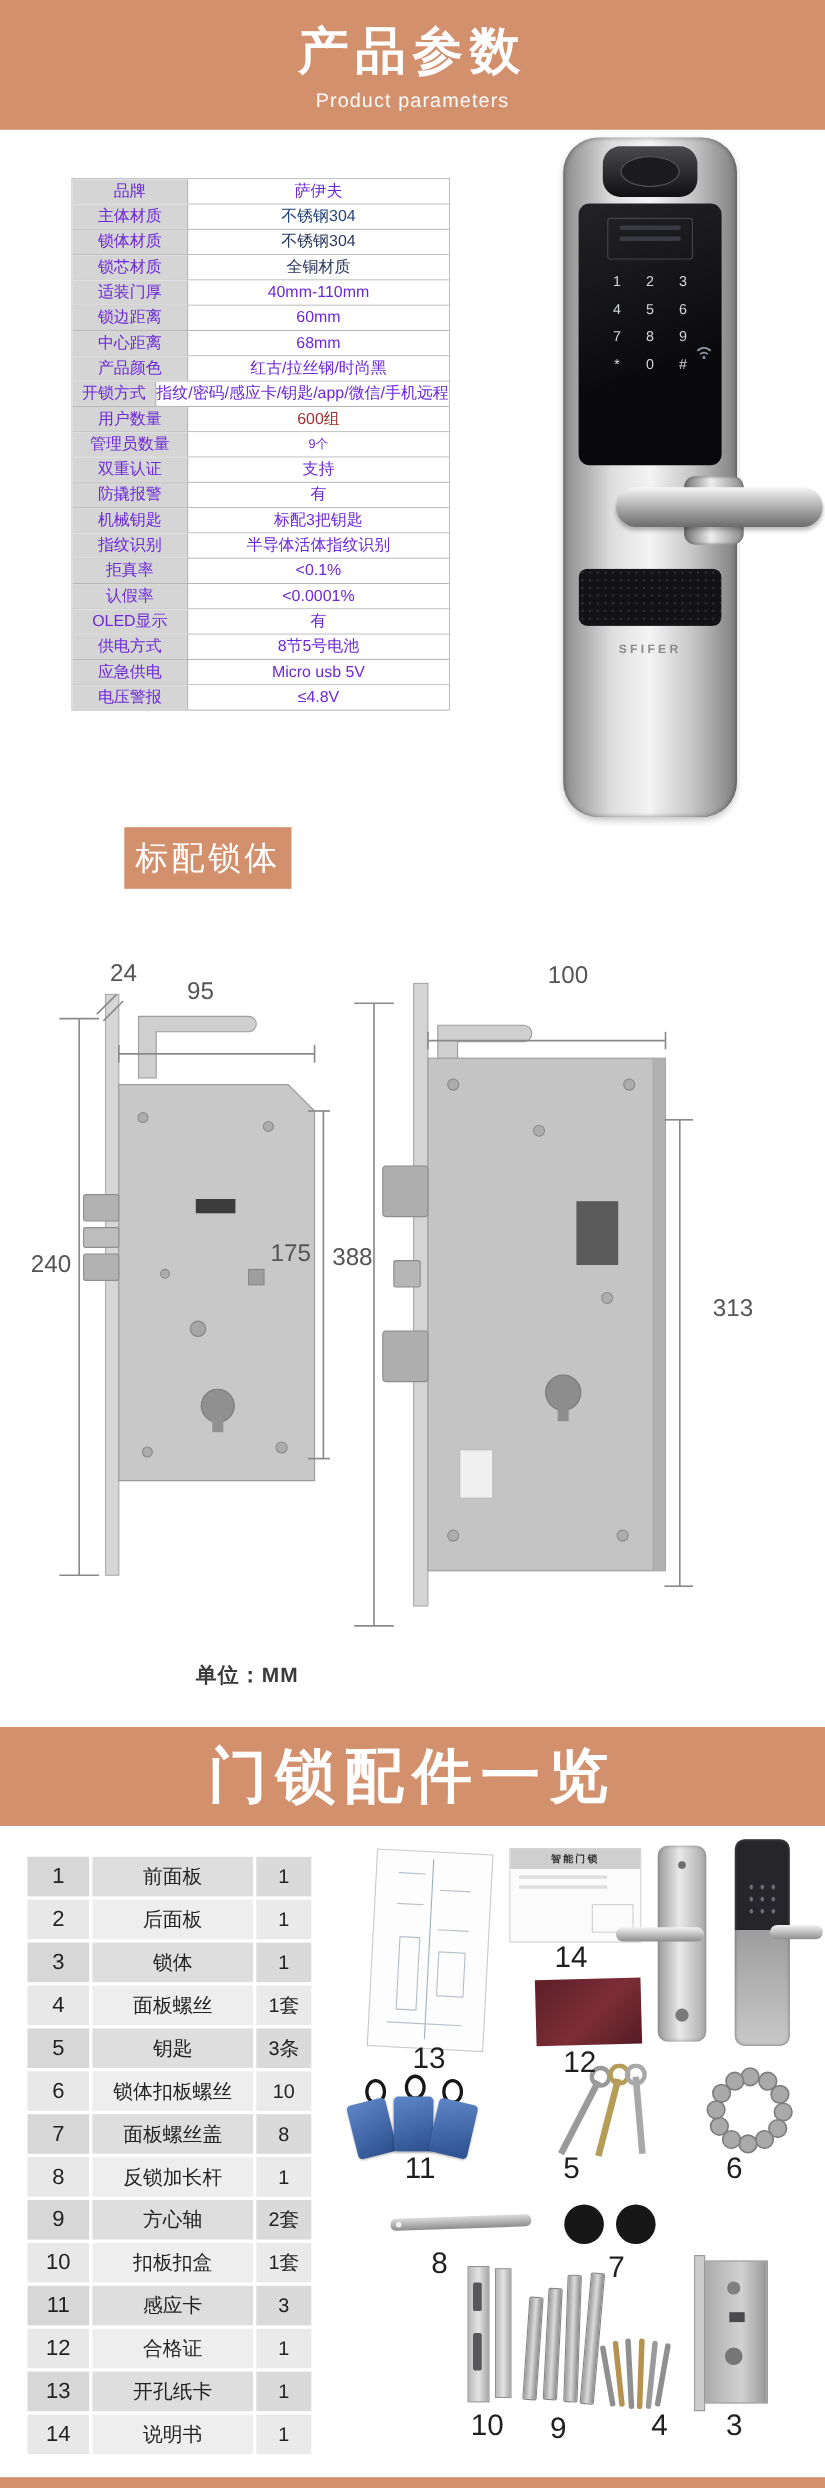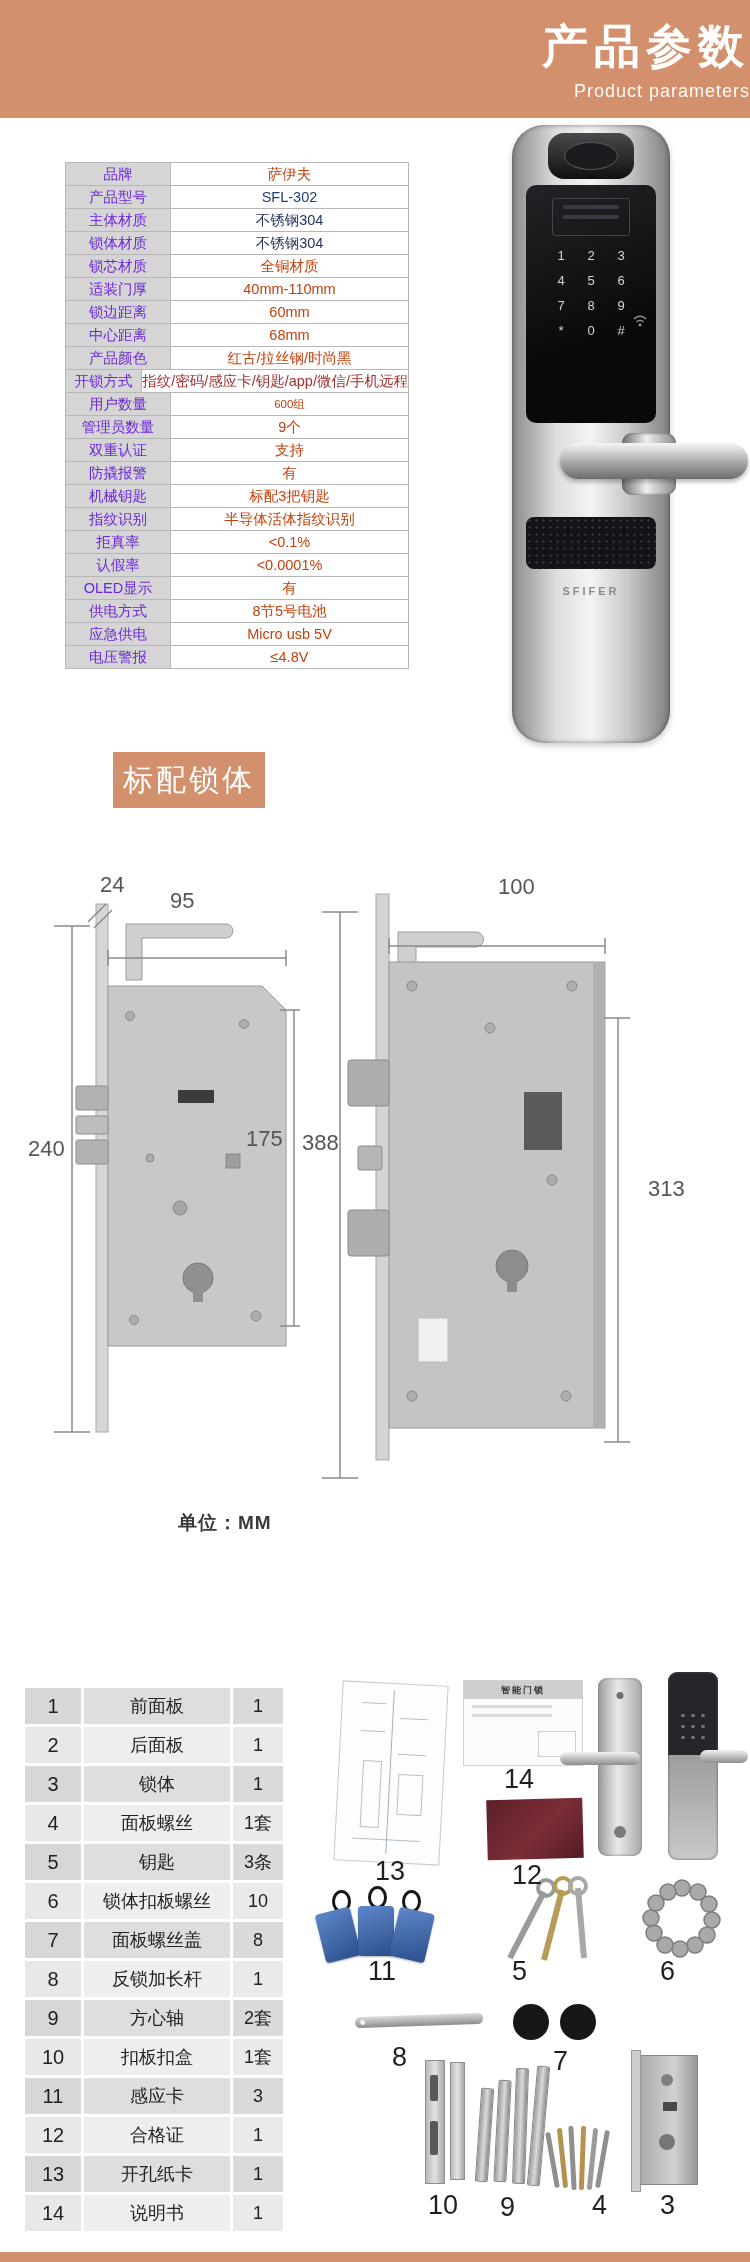--- a/index.html
+++ b/index.html
@@ -1,30 +1,30 @@
 <!DOCTYPE html>
 <html><head>
 <meta charset="utf-8">
 <style>
   html,body{margin:0;padding:0;background:#fff;}
   .page{position:relative;width:750px;height:2262px;background:#fff;overflow:hidden;
         font-family:"Liberation Sans","DejaVu Sans",sans-serif;color:#222;}
   .band{position:absolute;left:0;width:750px;background:#d3906c;}
 
   
-  .header{top:0;height:118px;text-align:right;color:#fff;}
+  .header{top:0;height:118px;text-align:center;color:#fff;}
   .header-title{padding-top:16px;font-size:46px;font-weight:bold;letter-spacing:6px;}
   .header-sub{margin-top:3px;font-size:18px;letter-spacing:1px;opacity:.96;}
 
   
   .spec-table{position:absolute;left:65px;top:162px;width:342px;border:1px solid #b7b7b7;border-bottom:none;}
   .spec-row{display:flex;height:22px;line-height:22px;border-bottom:1px solid #b7b7b7;background:#fff;}
   .spec-label{width:104px;background:#d5d5d5;border-right:1px solid #b7b7b7;text-align:center;
               font-size:14.5px;color:#6d28d9;white-space:nowrap;overflow:hidden;}
-  .spec-value{flex:1;text-align:center;font-size:14.5px;color:#c2410c;white-space:nowrap;}
+  .spec-value{flex:1;text-align:center;font-size:14.5px;color:#6d28d9;white-space:nowrap;}
   .spec-row:nth-child(2) .spec-value{color:#1f3f77;}
   .spec-row:nth-child(3) .spec-value,.spec-row:nth-child(4) .spec-value{color:#27355c;}
   .spec-row:nth-child(10) .spec-value{color:#9e2f2f;}
   .spec-row:nth-child(11) .spec-value{font-size:11.5px;overflow:visible;}
 
   
   .lock{position:absolute;left:420px;top:125px;width:330px;height:625px;}
   .lock-body{position:absolute;left:92px;top:0;width:158px;height:618px;border-radius:32px;
              background:linear-gradient(90deg,#8a8a8a,#dedede 28%,#f4f4f4 50%,#c7c7c7 74%,#7f7f7f);
              box-shadow:inset 0 0 5px rgba(0,0,0,.45),0 3px 6px rgba(0,0,0,.2);}
@@ -120,24 +120,20 @@
     <div class="header-title">产品参数</div>
     <div class="header-sub">Product parameters</div>
   </div>
 
   <div class="spec-table">
     <div class="spec-row">
       <div class="spec-label">品牌</div>
       <div class="spec-value">萨伊夫</div>
     </div>
 
-    <div class="spec-row">
-      <div class="spec-label">产品型号</div>
-      <div class="spec-value">SFL-302</div>
-    </div>
 
     <div class="spec-row">
       <div class="spec-label">主体材质</div>
       <div class="spec-value">不锈钢304</div>
     </div>
 
     <div class="spec-row">
       <div class="spec-label">锁体材质</div>
       <div class="spec-value">不锈钢304</div>
     </div>
@@ -348,20 +344,23 @@
   <div class="dim-label" style="left:100px;top:872px">24</div>
   <div class="dim-label" style="left:170px;top:888px">95</div>
   <div class="dim-label" style="left:28px;top:1136px">240</div>
   <div class="dim-label" style="left:246px;top:1126px">175</div>
   <div class="dim-label" style="left:498px;top:874px">100</div>
   <div class="dim-label" style="left:302px;top:1130px">388</div>
   <div class="dim-label" style="left:648px;top:1176px">313</div>
 
   <div class="unit-label">单位：MM</div>
 
+  <div class="band acc-band">
+    <div class="acc-title">门锁配件一览</div>
+  </div>
 
   <div class="acc-table">
     <div class="acc-row">
       <div class="acc-no">1</div>
       <div class="acc-name">前面板</div>
       <div class="acc-qty">1</div>
     </div>
 
     <div class="acc-row">
       <div class="acc-no">2</div>

